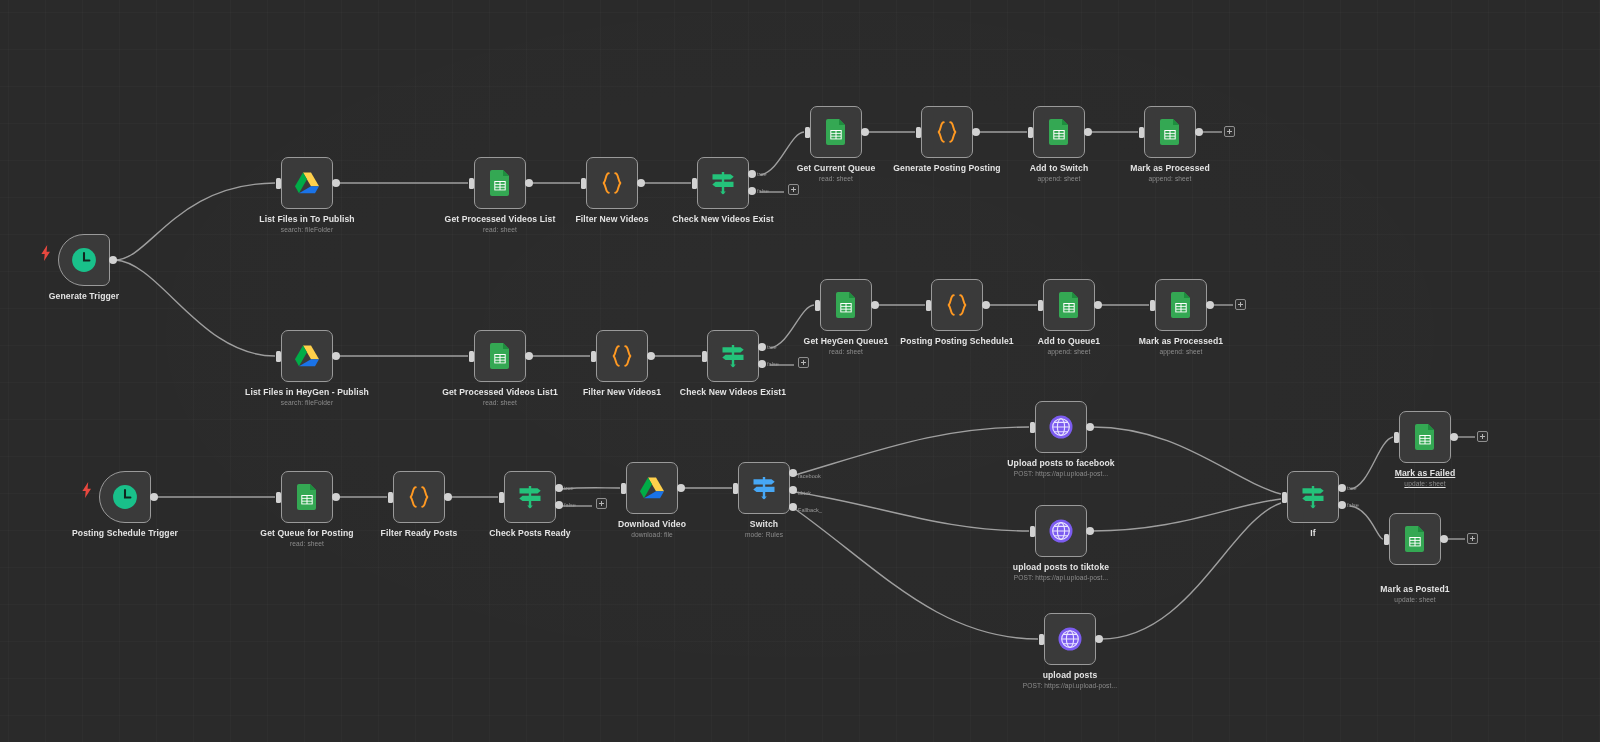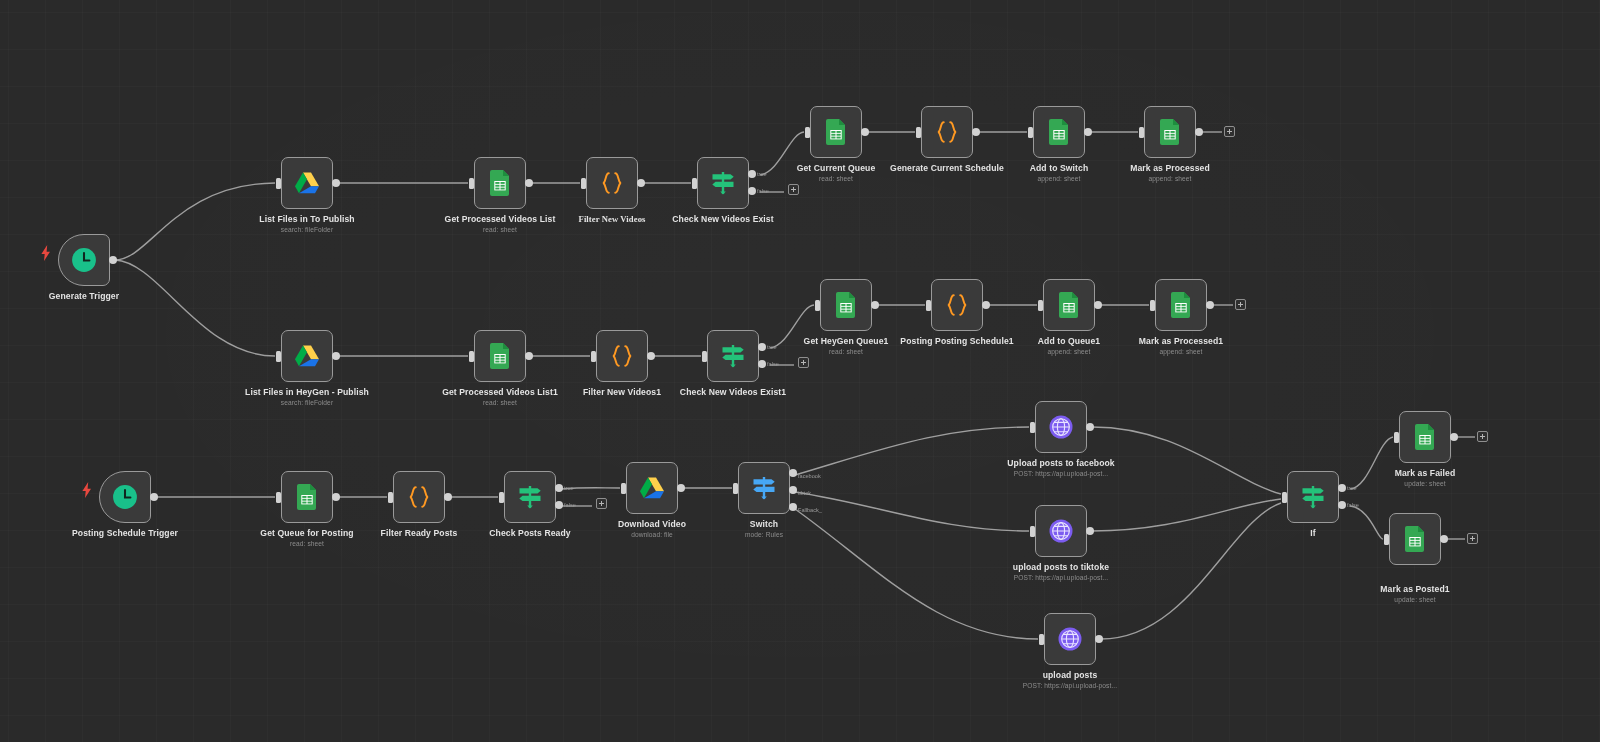--- a/index.html
+++ b/index.html
@@ -464,45 +464,45 @@
           <rect x="5.3" y="17.6" width="4.2" height="1.9"></rect>
             <rect x="10.5" y="17.6" width="4.2" height="1.9"></rect>
         </g>
         </svg>
       </div>
     </div>
   <div id="caption-layer">
       <div class="caption" style="left: 19px; top: 291px;"><span>Generate Trigger</span></div>
       <div class="caption" style="left: 242px; top: 214px;"><span>List Files in To Publish</span><span class="sub">search: fileFolder</span></div>
       <div class="caption" style="left: 435px; top: 214px;"><span>Get Processed Videos List</span><span class="sub">read: sheet</span></div>
-      <div class="caption" style="left: 547px; top: 214px; font-family: Liberation Serif, serif;"><span>Filter New Videos</span></div>
+      <div class="caption" style="left: 547px; top: 214px;"><span>Filter New Videos</span></div>
       <div class="caption" style="left: 658px; top: 214px;"><span>Check New Videos Exist</span></div>
       <div class="caption" style="left: 771px; top: 163px;"><span>Get Current Queue</span><span class="sub">read: sheet</span></div>
-      <div class="caption" style="left: 882px; top: 163px;"><span>Generate Current Schedule</span></div>
+      <div class="caption" style="left: 882px; top: 163px;"><span>Generate Posting Posting</span></div>
       <div class="caption" style="left: 994px; top: 163px;"><span>Add to Switch</span><span class="sub">append: sheet</span></div>
       <div class="caption" style="left: 1105px; top: 163px;"><span>Mark as Processed</span><span class="sub">append: sheet</span></div>
       <div class="caption" style="left: 242px; top: 387px;"><span>List Files in HeyGen - Publish</span><span class="sub">search: fileFolder</span></div>
       <div class="caption" style="left: 435px; top: 387px;"><span>Get Processed Videos List1</span><span class="sub">read: sheet</span></div>
       <div class="caption" style="left: 557px; top: 387px;"><span>Filter New Videos1</span></div>
       <div class="caption" style="left: 668px; top: 387px;"><span>Check New Videos Exist1</span></div>
       <div class="caption" style="left: 781px; top: 336px;"><span>Get HeyGen Queue1</span><span class="sub">read: sheet</span></div>
       <div class="caption" style="left: 892px; top: 336px;"><span>Posting Posting Schedule1</span></div>
       <div class="caption" style="left: 1004px; top: 336px;"><span>Add to Queue1</span><span class="sub">append: sheet</span></div>
       <div class="caption" style="left: 1116px; top: 336px;"><span>Mark as Processed1</span><span class="sub">append: sheet</span></div>
       <div class="caption" style="left: 60px; top: 528px;"><span>Posting Schedule Trigger</span></div>
       <div class="caption" style="left: 242px; top: 528px;"><span>Get Queue for Posting</span><span class="sub">read: sheet</span></div>
       <div class="caption" style="left: 354px; top: 528px;"><span>Filter Ready Posts</span></div>
       <div class="caption" style="left: 465px; top: 528px;"><span>Check Posts Ready</span></div>
       <div class="caption" style="left: 587px; top: 519px;"><span>Download Video</span><span class="sub">download: file</span></div>
       <div class="caption" style="left: 699px; top: 519px;"><span>Switch</span><span class="sub">mode: Rules</span></div>
       <div class="caption" style="left: 996px; top: 458px;"><span>Upload posts to facebook</span><span class="sub">POST: https://api.upload-post...</span></div>
       <div class="caption" style="left: 996px; top: 562px;"><span>upload posts to tiktoke</span><span class="sub">POST: https://api.upload-post...</span></div>
       <div class="caption" style="left: 1005px; top: 670px;"><span>upload posts</span><span class="sub">POST: https://api.upload-post...</span></div>
       <div class="caption" style="left: 1248px; top: 528px;"><span>If</span></div>
-      <div class="caption" style="left: 1360px; top: 468px;"><span>Mark as Failed</span><span class="sub">update: sheet</span></div>
+      <div class="caption" style="left: 1360px; top: 468px; text-decoration: underline;"><span>Mark as Failed</span><span class="sub">update: sheet</span></div>
       <div class="caption" style="left: 1350px; top: 584px;"><span>Mark as Posted1</span><span class="sub">update: sheet</span></div>
     </div>
   <div id="port-layer">
       <div class="port" style="left: 109px; top: 256px;"></div>
       <div class="port in" style="left: 276px; top: 177.5px;"></div>
       <div class="port" style="left: 332px; top: 179px;"></div>
       <div class="port in" style="left: 469px; top: 177.5px;"></div>
       <div class="port" style="left: 525px; top: 179px;"></div>
       <div class="port in" style="left: 581px; top: 177.5px;"></div>
       <div class="port" style="left: 637px; top: 179px;"></div>

